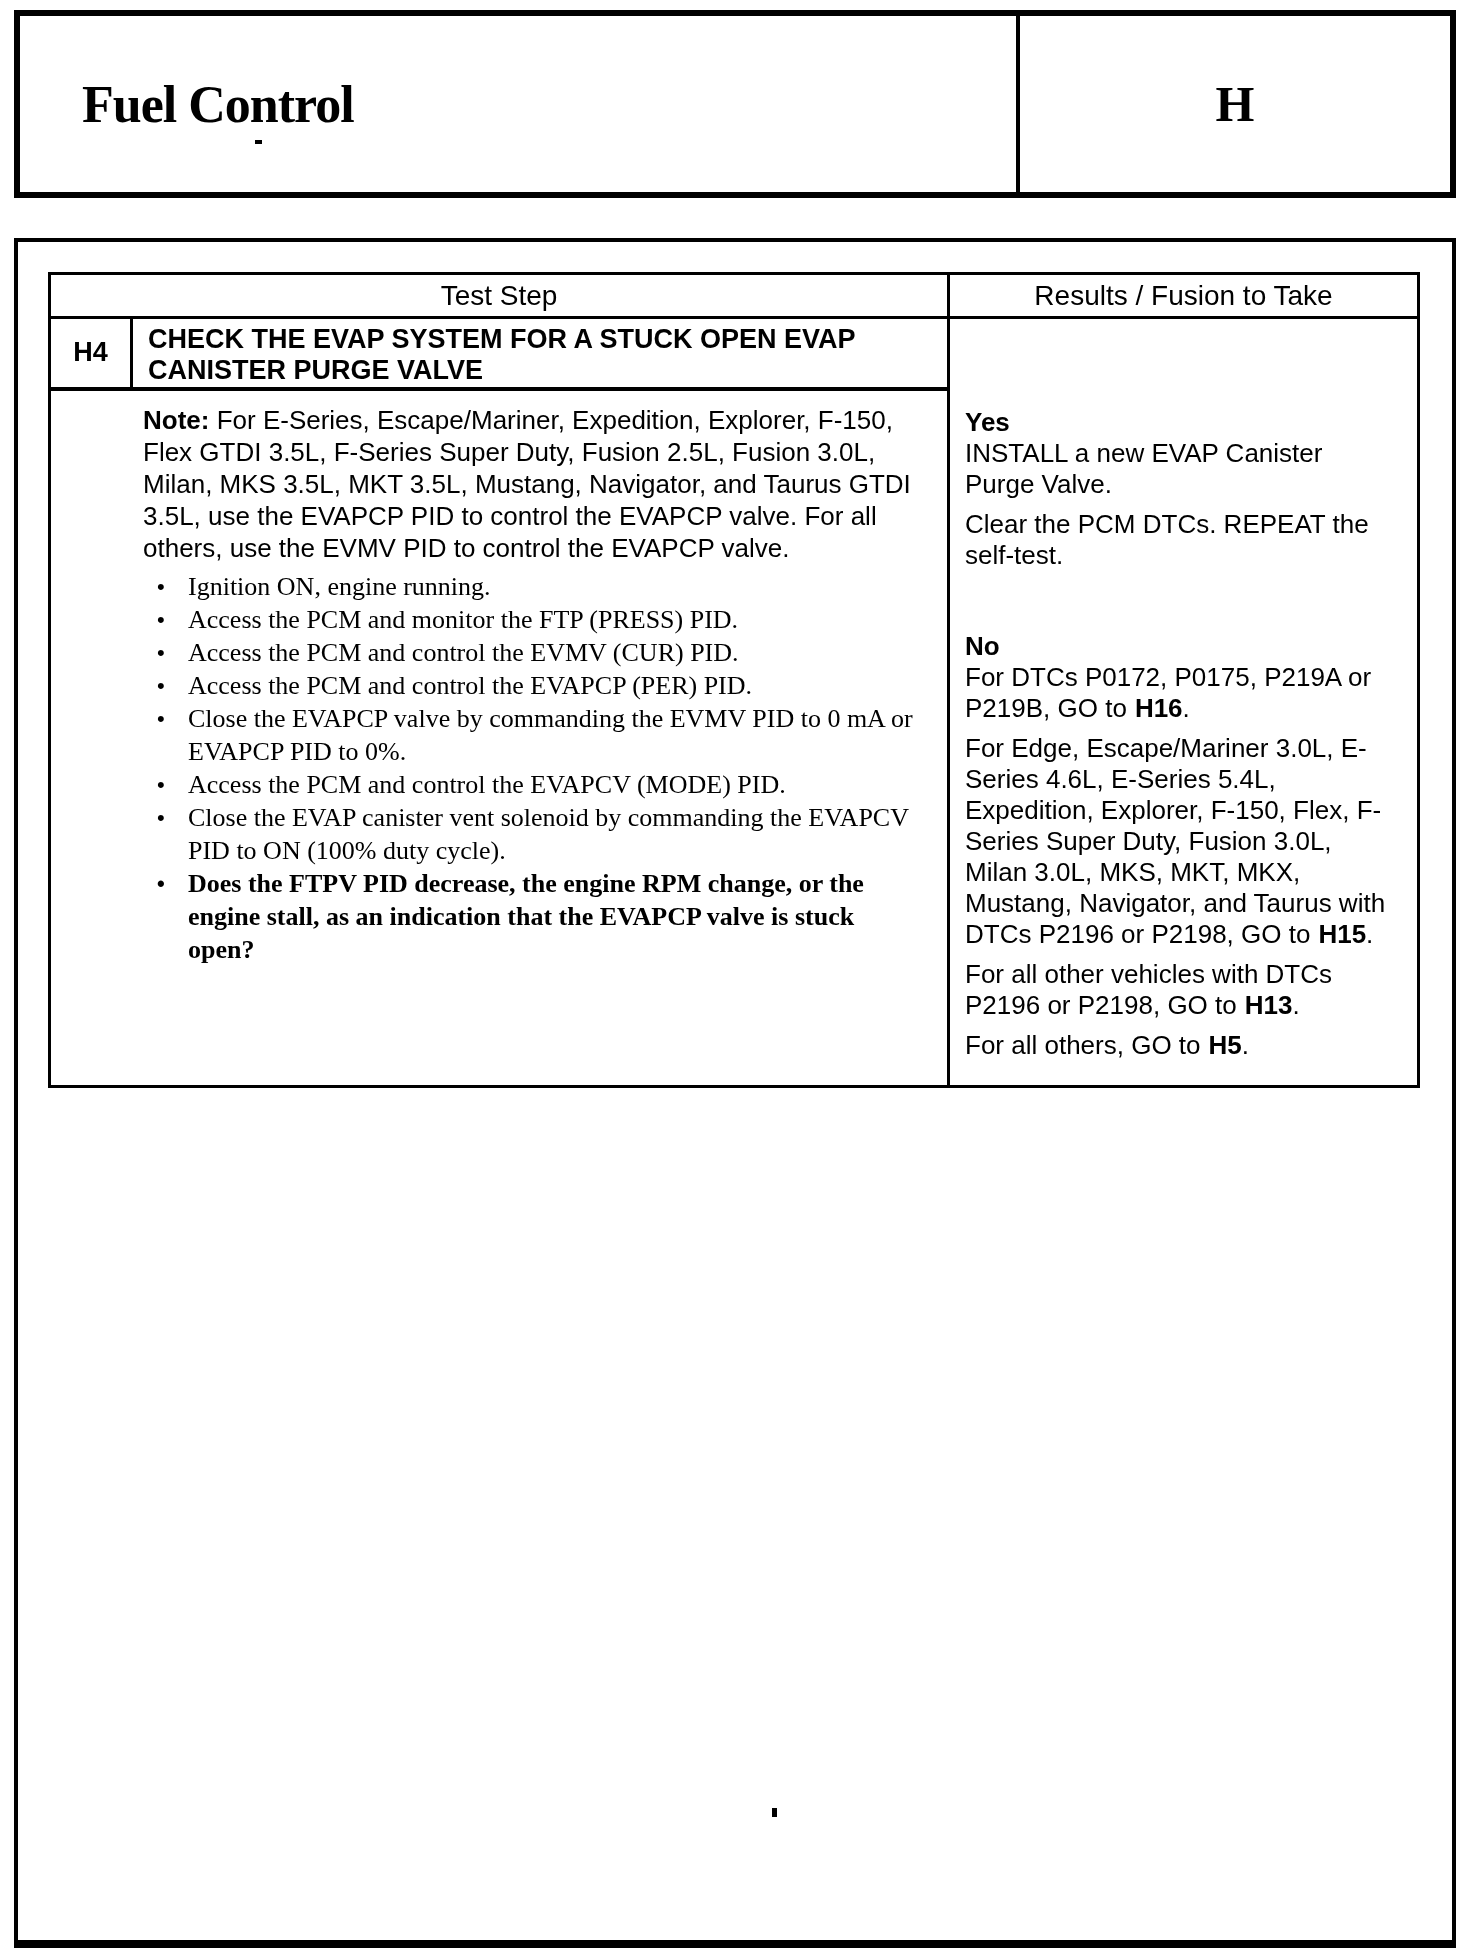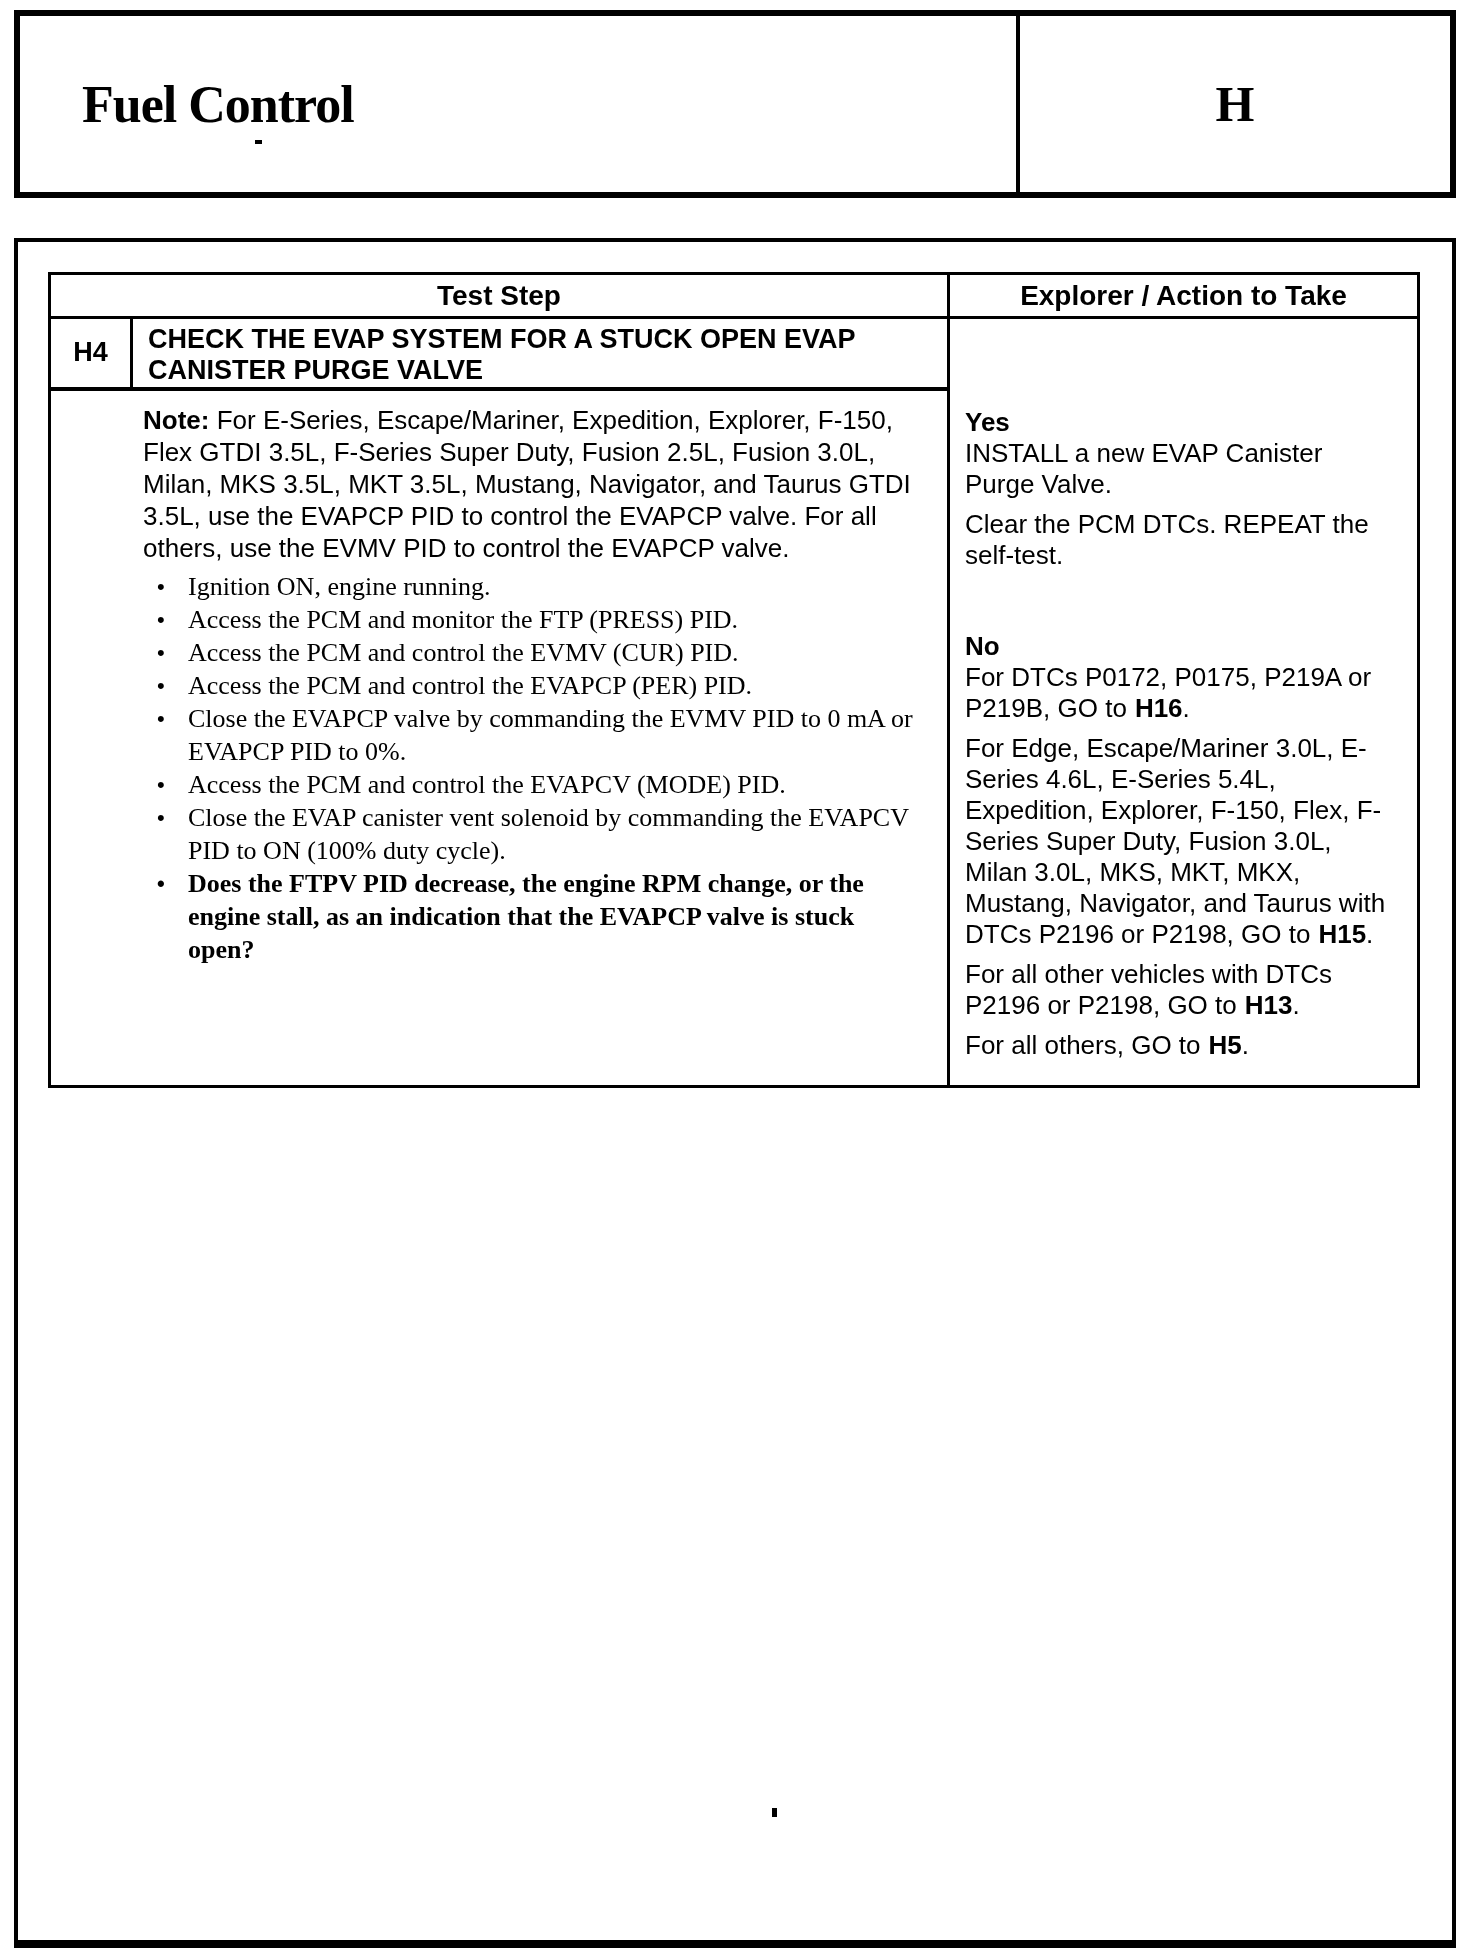--- a/index.html
+++ b/index.html
@@ -37,21 +37,21 @@
   }
 
   
   .ptable {
     position:absolute; left:48px; top:272px; width:1372px; height:816px;
     border:3px solid #000; display:flex; flex-direction:column;
     font-size:26px; overflow:hidden;
   }
   .thead { display:flex; border-bottom:3px solid #000; height:44px; flex:none; }
   .th {
-    font-weight:bold; font-size:28px;
+    font-weight:normal; font-size:28px;
     display:flex; align-items:center; justify-content:center;
   }
   .th-test { width:899px; border-right:3px solid #000; }
   .th-results { flex:1; }
 
   .tbody { display:flex; flex:1; min-height:0; }
   .col-left { width:899px; border-right:3px solid #000; display:flex; flex-direction:column; }
 
   .step-header { display:flex; border-bottom:4px solid #000; height:72px; flex:none; }
   .step-id {
@@ -87,21 +87,21 @@
   <div class="header-right">
     <span class="header-letter">H</span>
   </div>
 </div>
 
 <div class="outer-box"></div>
 
 <div class="ptable">
   <div class="thead">
     <div class="th th-test">Test Step</div>
-    <div class="th th-results">Explorer / Action to Take</div>
+    <div class="th th-results">Results / Fusion to Take</div>
   </div>
   <div class="tbody">
 
     <div class="col-left">
       <div class="step-header">
         <div class="step-id">H4</div>
         <div class="step-title">CHECK THE EVAP SYSTEM FOR A STUCK OPEN EVAP CANISTER PURGE VALVE</div>
       </div>
       <div class="step-body">
         <p class="note"><b>Note:</b><span> For E-Series, Escape/Mariner, Expedition, Explorer, F-150, Flex GTDI 3.5L, F-Series Super Duty, Fusion 2.5L, Fusion 3.0L, Milan, MKS 3.5L, MKT 3.5L, Mustang, Navigator, and Taurus GTDI 3.5L, use the EVAPCP PID to control the EVAPCP valve. For all others, use the EVMV PID to control the EVAPCP valve.</span></p>

